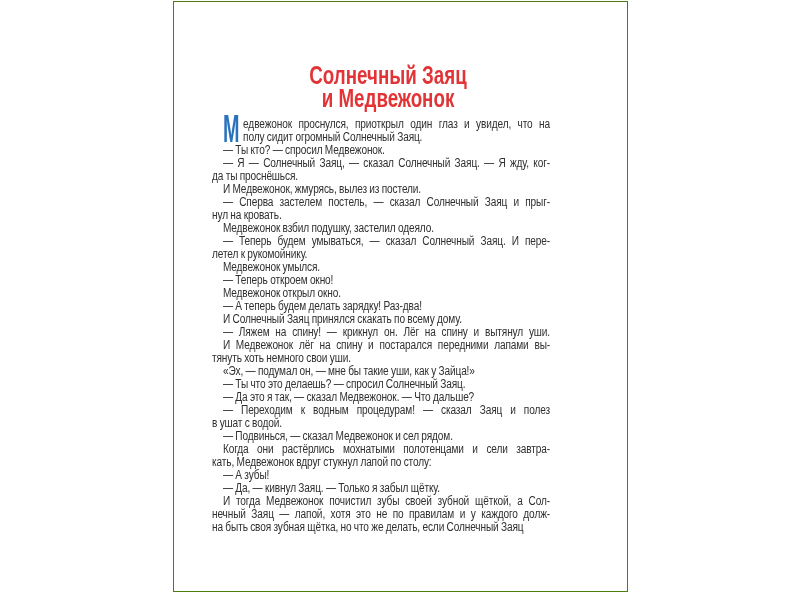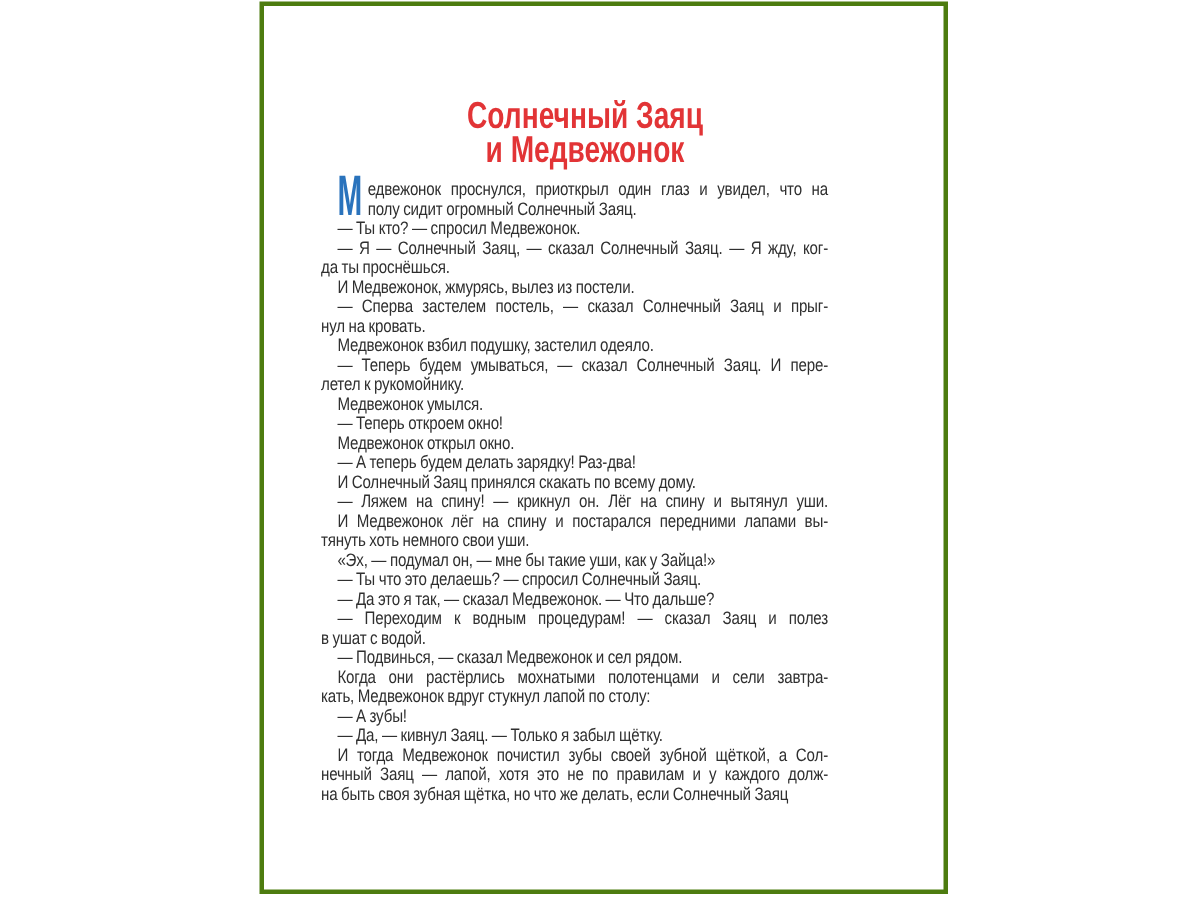--- a/index.html
+++ b/index.html
@@ -2,21 +2,21 @@
 <html><head>
 <meta charset="utf-8">
 <style>
   html,body{margin:0;padding:0;}
   body{
     width:800px;height:600px;background:#ffffff;position:relative;
     overflow:hidden;font-family:"Liberation Sans",sans-serif;
   }
   .page{
     position:absolute;left:173px;top:1px;width:453px;height:589px;
-    background:#ffffff;border:3px solid #4d7c0f;overflow:hidden;
+    background:#ffffff;border:1px solid #4d7c0f;overflow:hidden;
   }
   
   .title{
     position:absolute;left:45px;top:62px;width:338px;
     text-align:center;font-weight:700;font-size:25px;line-height:23px;
     color:#e23436;transform:scaleX(0.75);transform-origin:50% 0;
     white-space:nowrap;
   }
   
   .bodytext{

